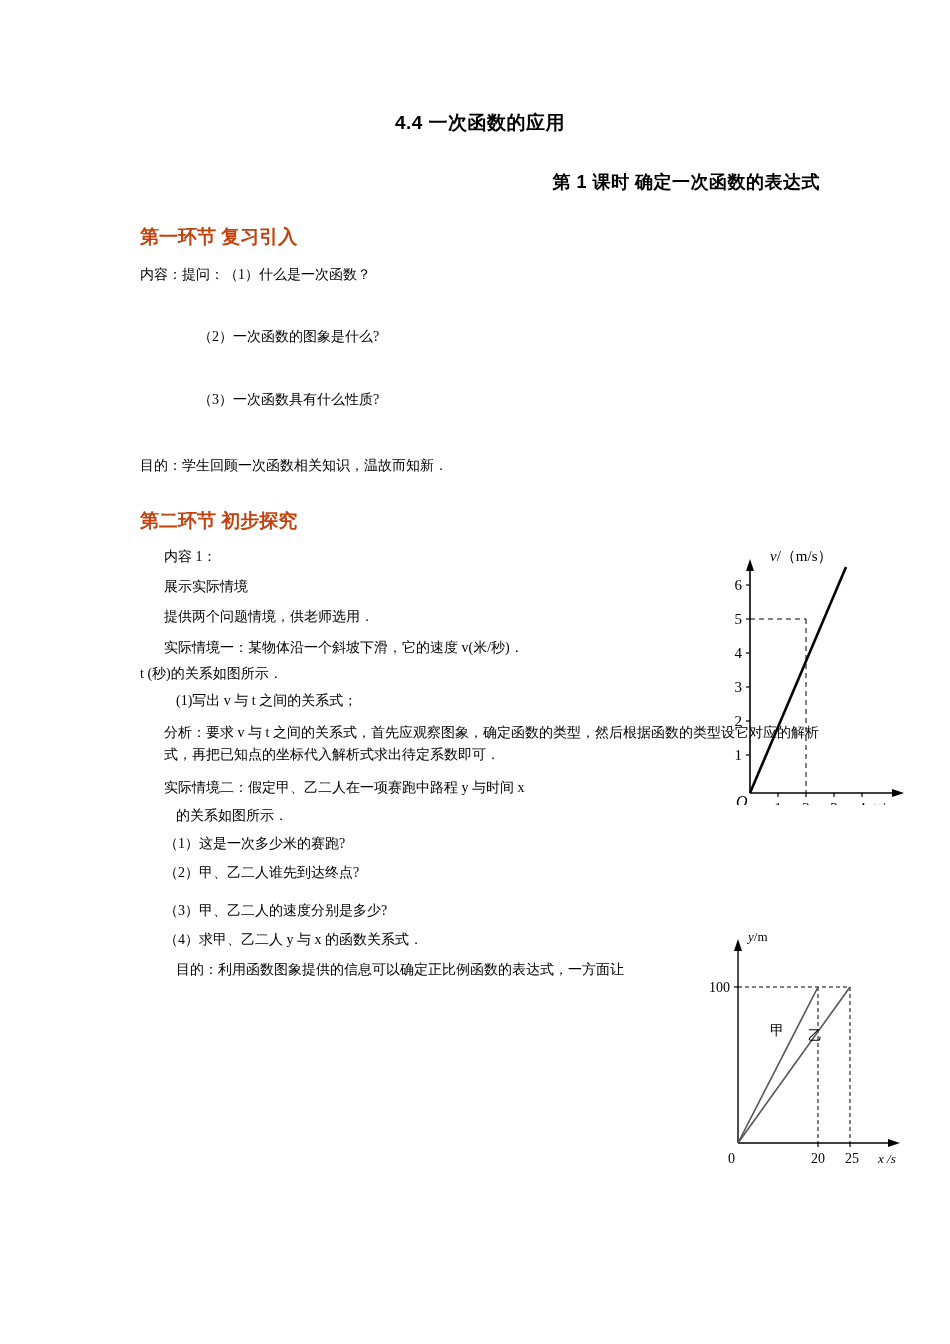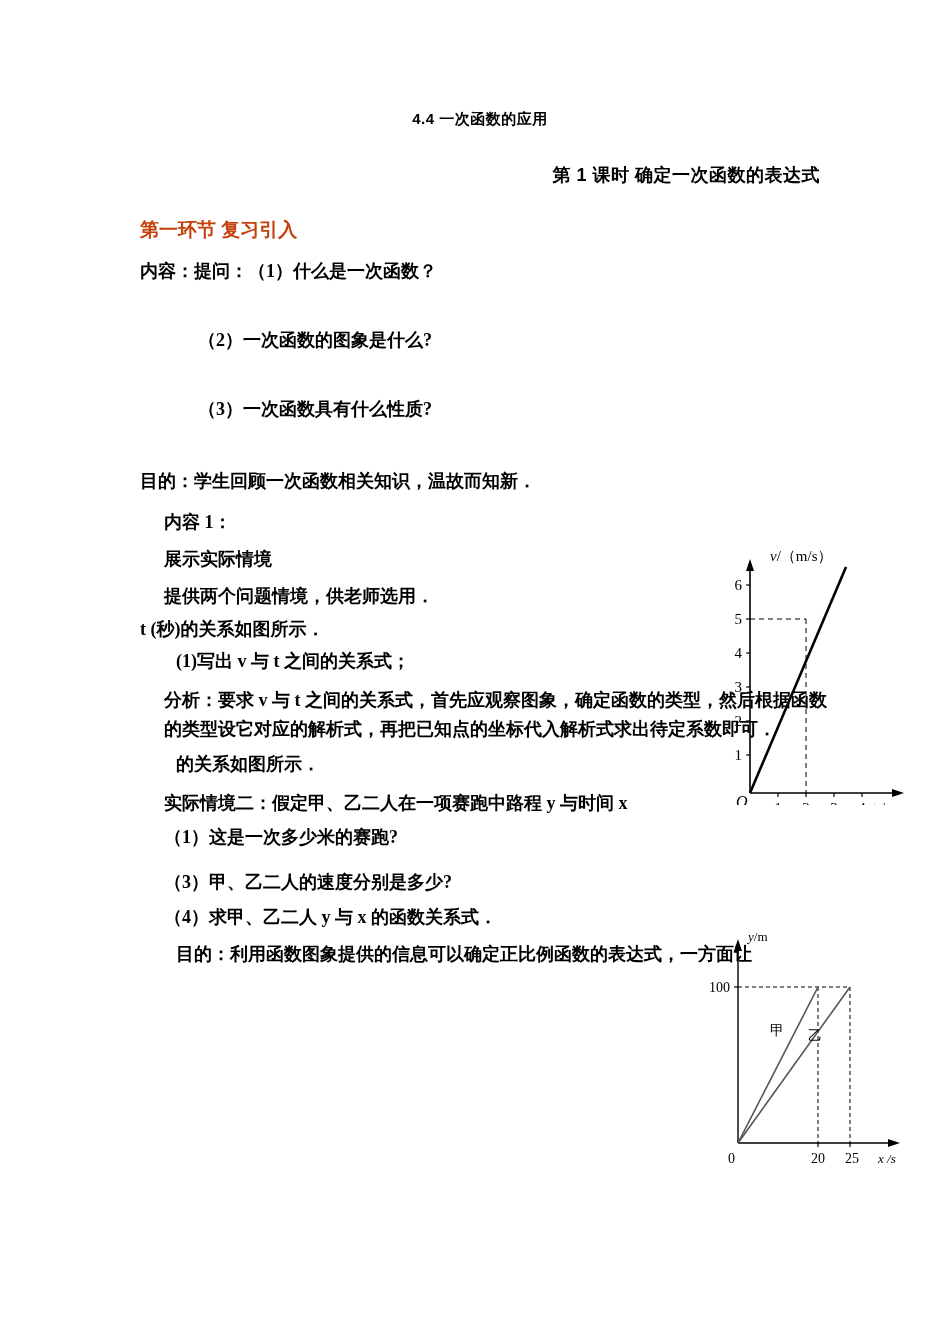--- a/index.html
+++ b/index.html
@@ -22,21 +22,21 @@
     overflow: hidden;
   }
   .content {
     position: absolute;
     left: 140px;
     top: 110px;
     width: 680px;
   }
   h1.doc-title {
     font-family: "Liberation Sans", sans-serif;
-    font-size: 15px;
+    font-size: 19px;
     font-weight: bold;
     text-align: center;
     margin: 0 0 0 0;
     letter-spacing: 0.5px;
   }
   h2.doc-subtitle {
     font-family: "Liberation Sans", sans-serif;
     font-size: 18px;
     font-weight: bold;
     text-align: right;
@@ -44,24 +44,23 @@
     letter-spacing: 0.5px;
   }
   .section-head {
     color: #c2410c;
     font-family: "Liberation Sans", sans-serif;
     font-weight: bold;
     font-size: 19px;
     margin-top: 30px;
   }
   .para {
-    font-size: 18px;
+    font-size: 14px;
     line-height: 1.6;
     margin-top: 14px;
-    font-weight: bold;
   }
   .indent1 { margin-left: 0px; }
   .indent2 { margin-left: 58px; }
   .indent3 { margin-left: 24px; }
   .indent4 { margin-left: 36px; }
 
   
   .fig1 {
     position: absolute;
     left: 700px;
@@ -90,30 +89,33 @@
     <h1 class="doc-title">4.4 一次函数的应用</h1>
     <h2 class="doc-subtitle">第 1 课时 确定一次函数的表达式</h2>
 
     <div class="section-head">第一环节   复习引入</div>
 
     <div class="para indent1">内容：提问：（1）什么是一次函数？</div>
     <div class="para indent2" style="margin-top:40px;">（2）一次函数的图象是什么?</div>
     <div class="para indent2" style="margin-top:40px;">（3）一次函数具有什么性质?</div>
     <div class="para indent1" style="margin-top:44px;">目的：学生回顾一次函数相关知识，温故而知新．</div>
 
+    <div class="section-head">第二环节   初步探究</div>
 
     <div class="para indent3 narrow" style="margin-top:12px;">内容 1：</div>
     <div class="para indent3 narrow" style="margin-top:8px;">展示实际情境</div>
     <div class="para indent3 narrow" style="margin-top:8px;">提供两个问题情境，供老师选用．</div>
+    <div class="para indent3 narrow" style="margin-top:8px;">实际情境一：某物体沿一个斜坡下滑，它的速度 v(米/秒)．</div>
     <div class="para indent1 narrow" style="margin-top:4px;">t (秒)的关系如图所示．</div>
     <div class="para indent4 narrow" style="margin-top:4px;">(1)写出 v 与 t 之间的关系式；</div>
     <div class="para indent3 block-wide" style="margin-top:10px;">分析：要求 v 与 t 之间的关系式，首先应观察图象，确定函数的类型，然后根据函数的类型设它对应的解析式，再把已知点的坐标代入解析式求出待定系数即可．</div>
+    <div class="para indent3 narrow" style="margin-top:10px;">实际情境二：假定甲、乙二人在一项赛跑中路程 y 与时间 x</div>
     <div class="para indent4 narrow" style="margin-top:6px;">的关系如图所示．</div>
-    <div class="para indent3 narrow" style="margin-top:10px;">实际情境二：假定甲、乙二人在一项赛跑中路程 y 与时间 x</div>
     <div class="para indent3 narrow" style="margin-top:6px;">（1）这是一次多少米的赛跑?</div>
+    <div class="para indent3 narrow" style="margin-top:6px;">（2）甲、乙二人谁先到达终点?</div>
     <div class="para indent3 narrow" style="margin-top:16px;">（3）甲、乙二人的速度分别是多少?</div>
     <div class="para indent3 narrow" style="margin-top:6px;">（4）求甲、乙二人 y 与 x 的函数关系式．</div>
     <div class="para indent4 block-wide" style="margin-top:8px;">目的：利用函数图象提供的信息可以确定正比例函数的表达式，一方面让</div>
 
   </div>
 
   <div class="fig1">
     <svg class="fig-svg" width="220" height="260" viewBox="0 0 220 260" xmlns="http://www.w3.org/2000/svg">
 
       <line x1="50" y1="248" x2="50" y2="22" stroke="#000" stroke-width="1.6"></line>

